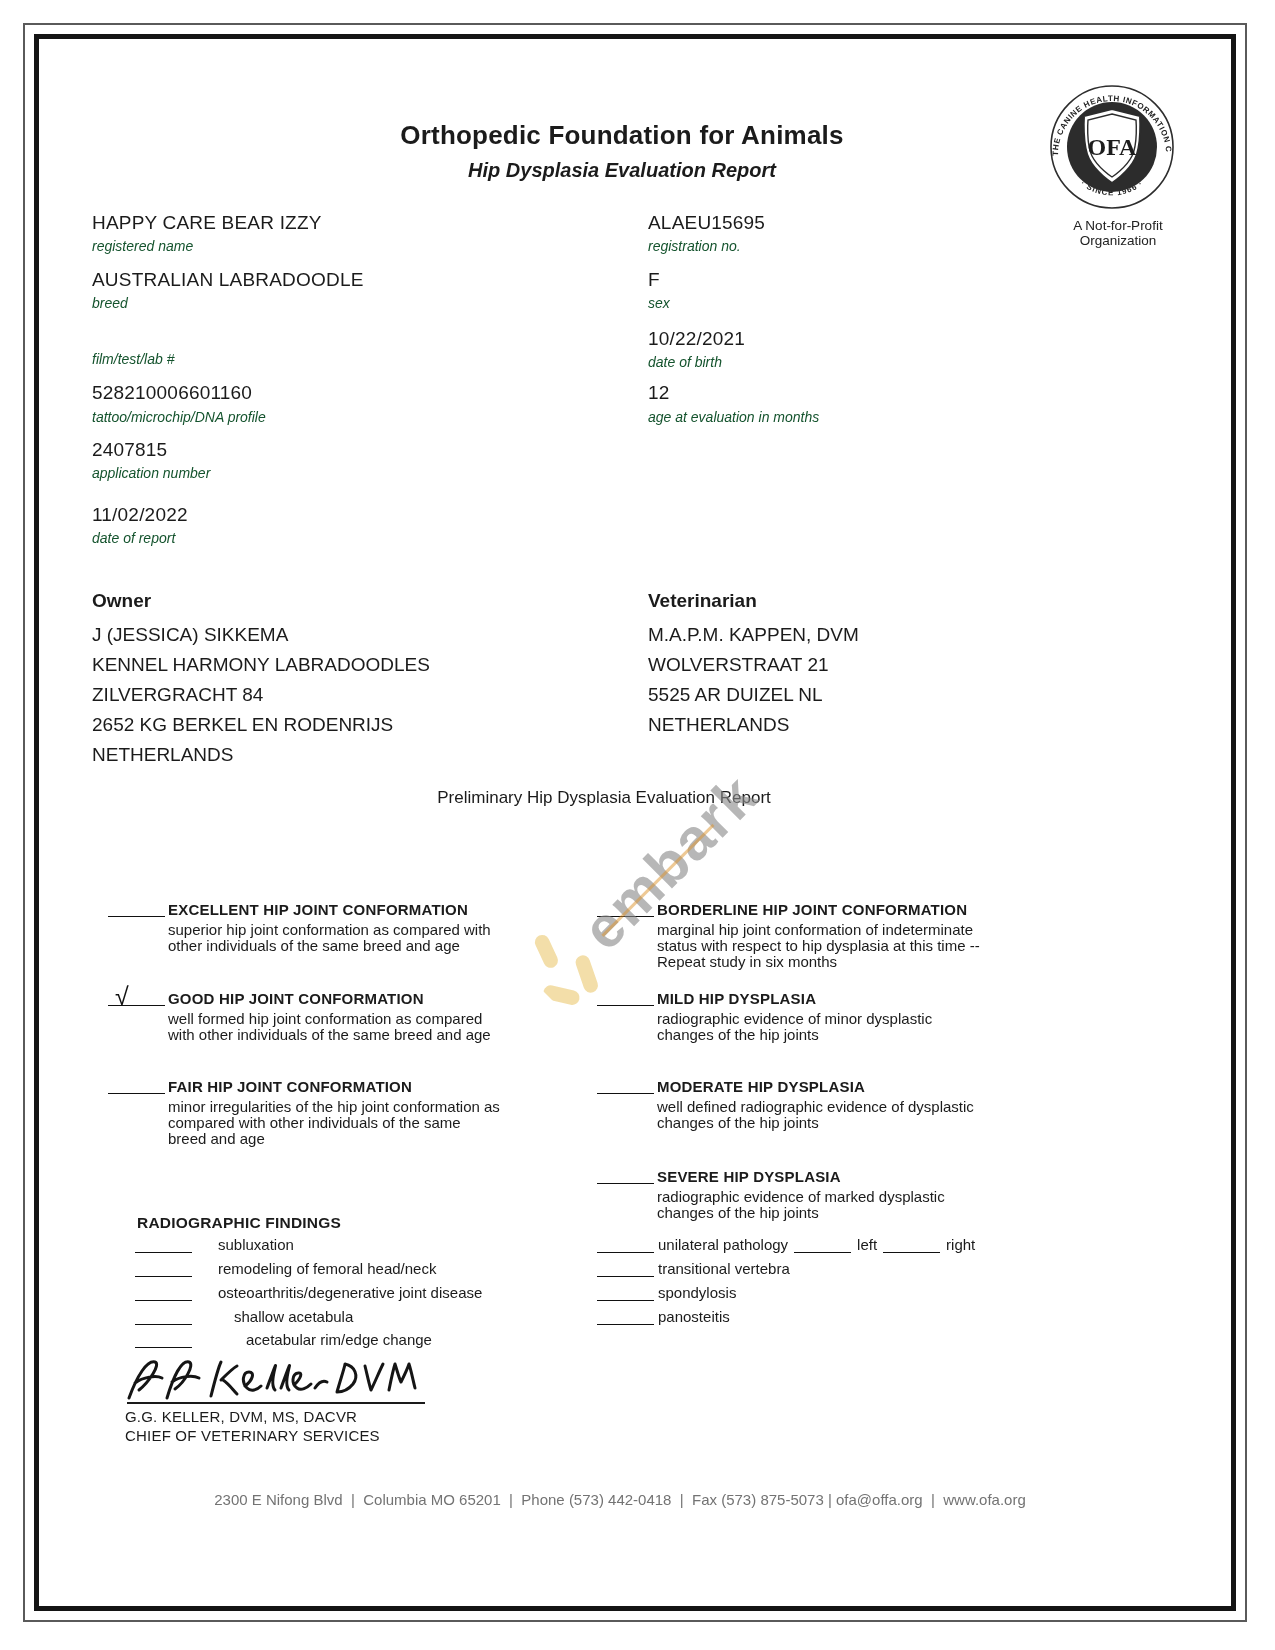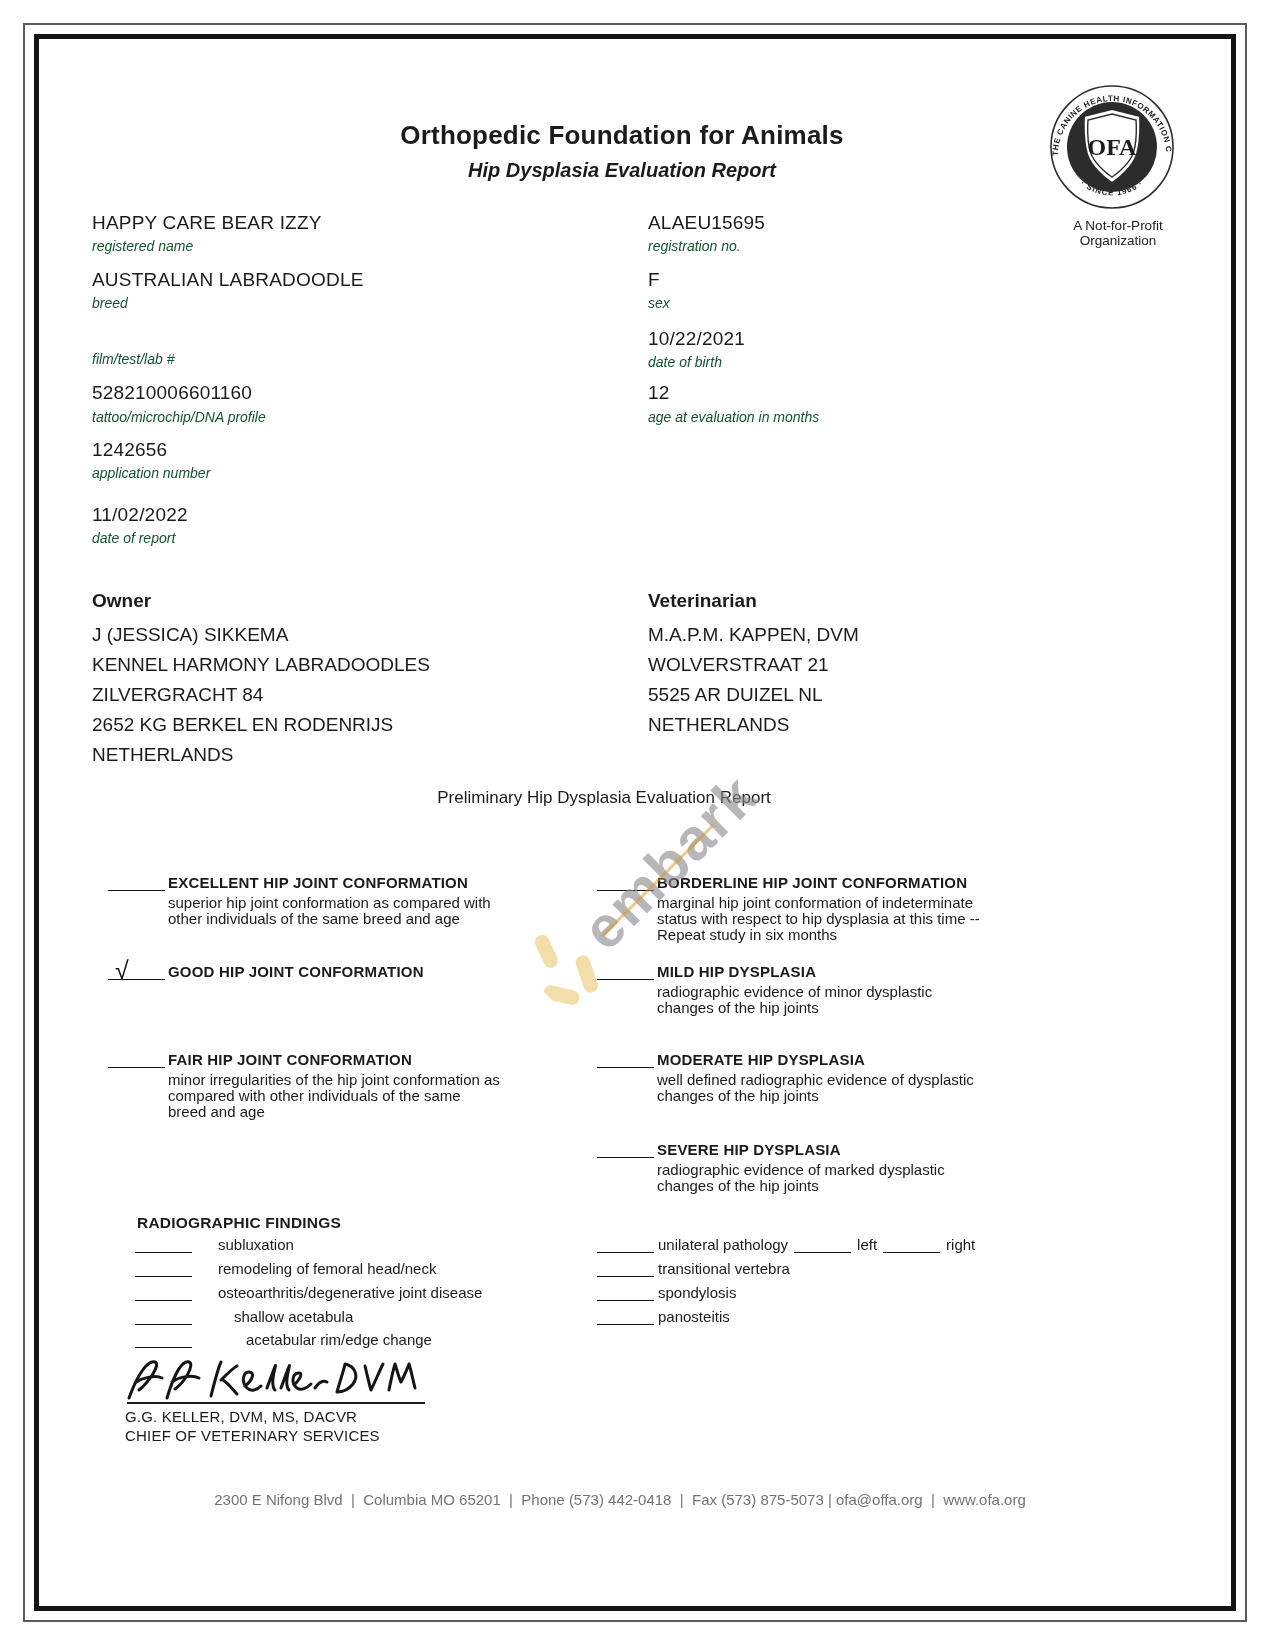--- a/index.html
+++ b/index.html
@@ -9,21 +9,21 @@
   .border-inner{position:absolute;left:34px;top:34px;right:39px;bottom:39px;border:5px solid #141414;}
   .abs{position:absolute;}
   .doc-title{left:0;width:1244px;text-align:center;font-size:26px;font-weight:bold;letter-spacing:.2px;}
   .doc-subtitle{left:0;width:1244px;text-align:center;font-size:20px;font-weight:bold;font-style:italic;}
   .fv{font-size:19px;letter-spacing:.2px;white-space:pre;}
   .fl{font-size:14px;font-style:italic;color:#14532d;white-space:pre;}
   .sec-head{font-size:19px;font-weight:bold;}
   .addr{font-size:19px;line-height:30px;white-space:pre-line;}
   .prelim{left:0;width:1208px;text-align:center;font-size:17px;}
   .opt{width:430px;}
-  .opt-head{display:flex;align-items:flex-end;}
+  .opt-head{display:flex;align-items:center;margin-top:27px;}
   .opt-line{width:57px;height:16px;border-bottom:1.6px solid #111;margin-right:3px;position:relative;flex:none;}
   .mark{position:absolute;left:7px;bottom:-4px;font-size:25px;font-weight:normal;color:#111;line-height:1;}
   .opt-title{font-size:15px;font-weight:bold;letter-spacing:.2px;line-height:17px;padding-top:2px;}
   .opt-desc{margin-left:60px;margin-top:4px;font-size:15px;line-height:16px;white-space:pre-line;}
   .find-head{font-size:15.5px;font-weight:bold;letter-spacing:.2px;}
   .frow{display:flex;align-items:flex-end;font-size:15px;line-height:16px;}
   .fline{width:57px;height:14px;border-bottom:1.6px solid #111;flex:none;}
   .frow .lbl{margin-left:26px;}
   .frow.right .lbl{margin-left:4px;}
   .fline.mid{margin:0 6px;}
@@ -69,21 +69,21 @@
     <div class="abs logo-tagline" style="left:1053px;top:218px;width:130px;">A Not-for-Profit
 Organization</div>
 
     <div class="abs fv" style="left:92px;top:212px;">HAPPY CARE BEAR IZZY</div>
     <div class="abs fl" style="left:92px;top:238px;">registered name</div>
     <div class="abs fv" style="left:92px;top:269px;">AUSTRALIAN LABRADOODLE</div>
     <div class="abs fl" style="left:92px;top:295px;">breed</div>
     <div class="abs fl" style="left:92px;top:351px;">film/test/lab #</div>
     <div class="abs fv" style="left:92px;top:382px;">528210006601160</div>
     <div class="abs fl" style="left:92px;top:409px;">tattoo/microchip/DNA profile</div>
-    <div class="abs fv" style="left:92px;top:439px;">1242656</div>
+    <div class="abs fv" style="left:92px;top:439px;">2407815</div>
     <div class="abs fl" style="left:92px;top:465px;">application number</div>
     <div class="abs fv" style="left:92px;top:504px;">11/02/2022</div>
     <div class="abs fl" style="left:92px;top:530px;">date of report</div>
 
     <div class="abs fv" style="left:648px;top:212px;">ALAEU15695</div>
     <div class="abs fl" style="left:648px;top:238px;">registration no.</div>
     <div class="abs fv" style="left:648px;top:269px;">F</div>
     <div class="abs fl" style="left:648px;top:295px;">sex</div>
     <div class="abs fv" style="left:648px;top:328px;">10/22/2021</div>
     <div class="abs fl" style="left:648px;top:354px;">date of birth</div>
@@ -114,20 +114,22 @@
       <div class="opt-desc">superior hip joint conformation as compared with
 other individuals of the same breed and age</div>
     </div>
     <div class="abs opt" style="left:108px;top:961px;">
       <div class="opt-head">
         <span class="opt-line">
             <span class="mark">√</span>
           </span>
         <span class="opt-title">GOOD HIP JOINT CONFORMATION</span>
       </div>
+      <div class="opt-desc">well formed hip joint conformation as compared
+with other individuals of the same breed and age</div>
     </div>
     <div class="abs opt" style="left:108px;top:1049px;">
       <div class="opt-head">
         <span class="opt-line">
             <span class="mark"></span>
           </span>
         <span class="opt-title">FAIR HIP JOINT CONFORMATION</span>
       </div>
       <div class="opt-desc">minor irregularities of the hip joint conformation as
 compared with other individuals of the same

